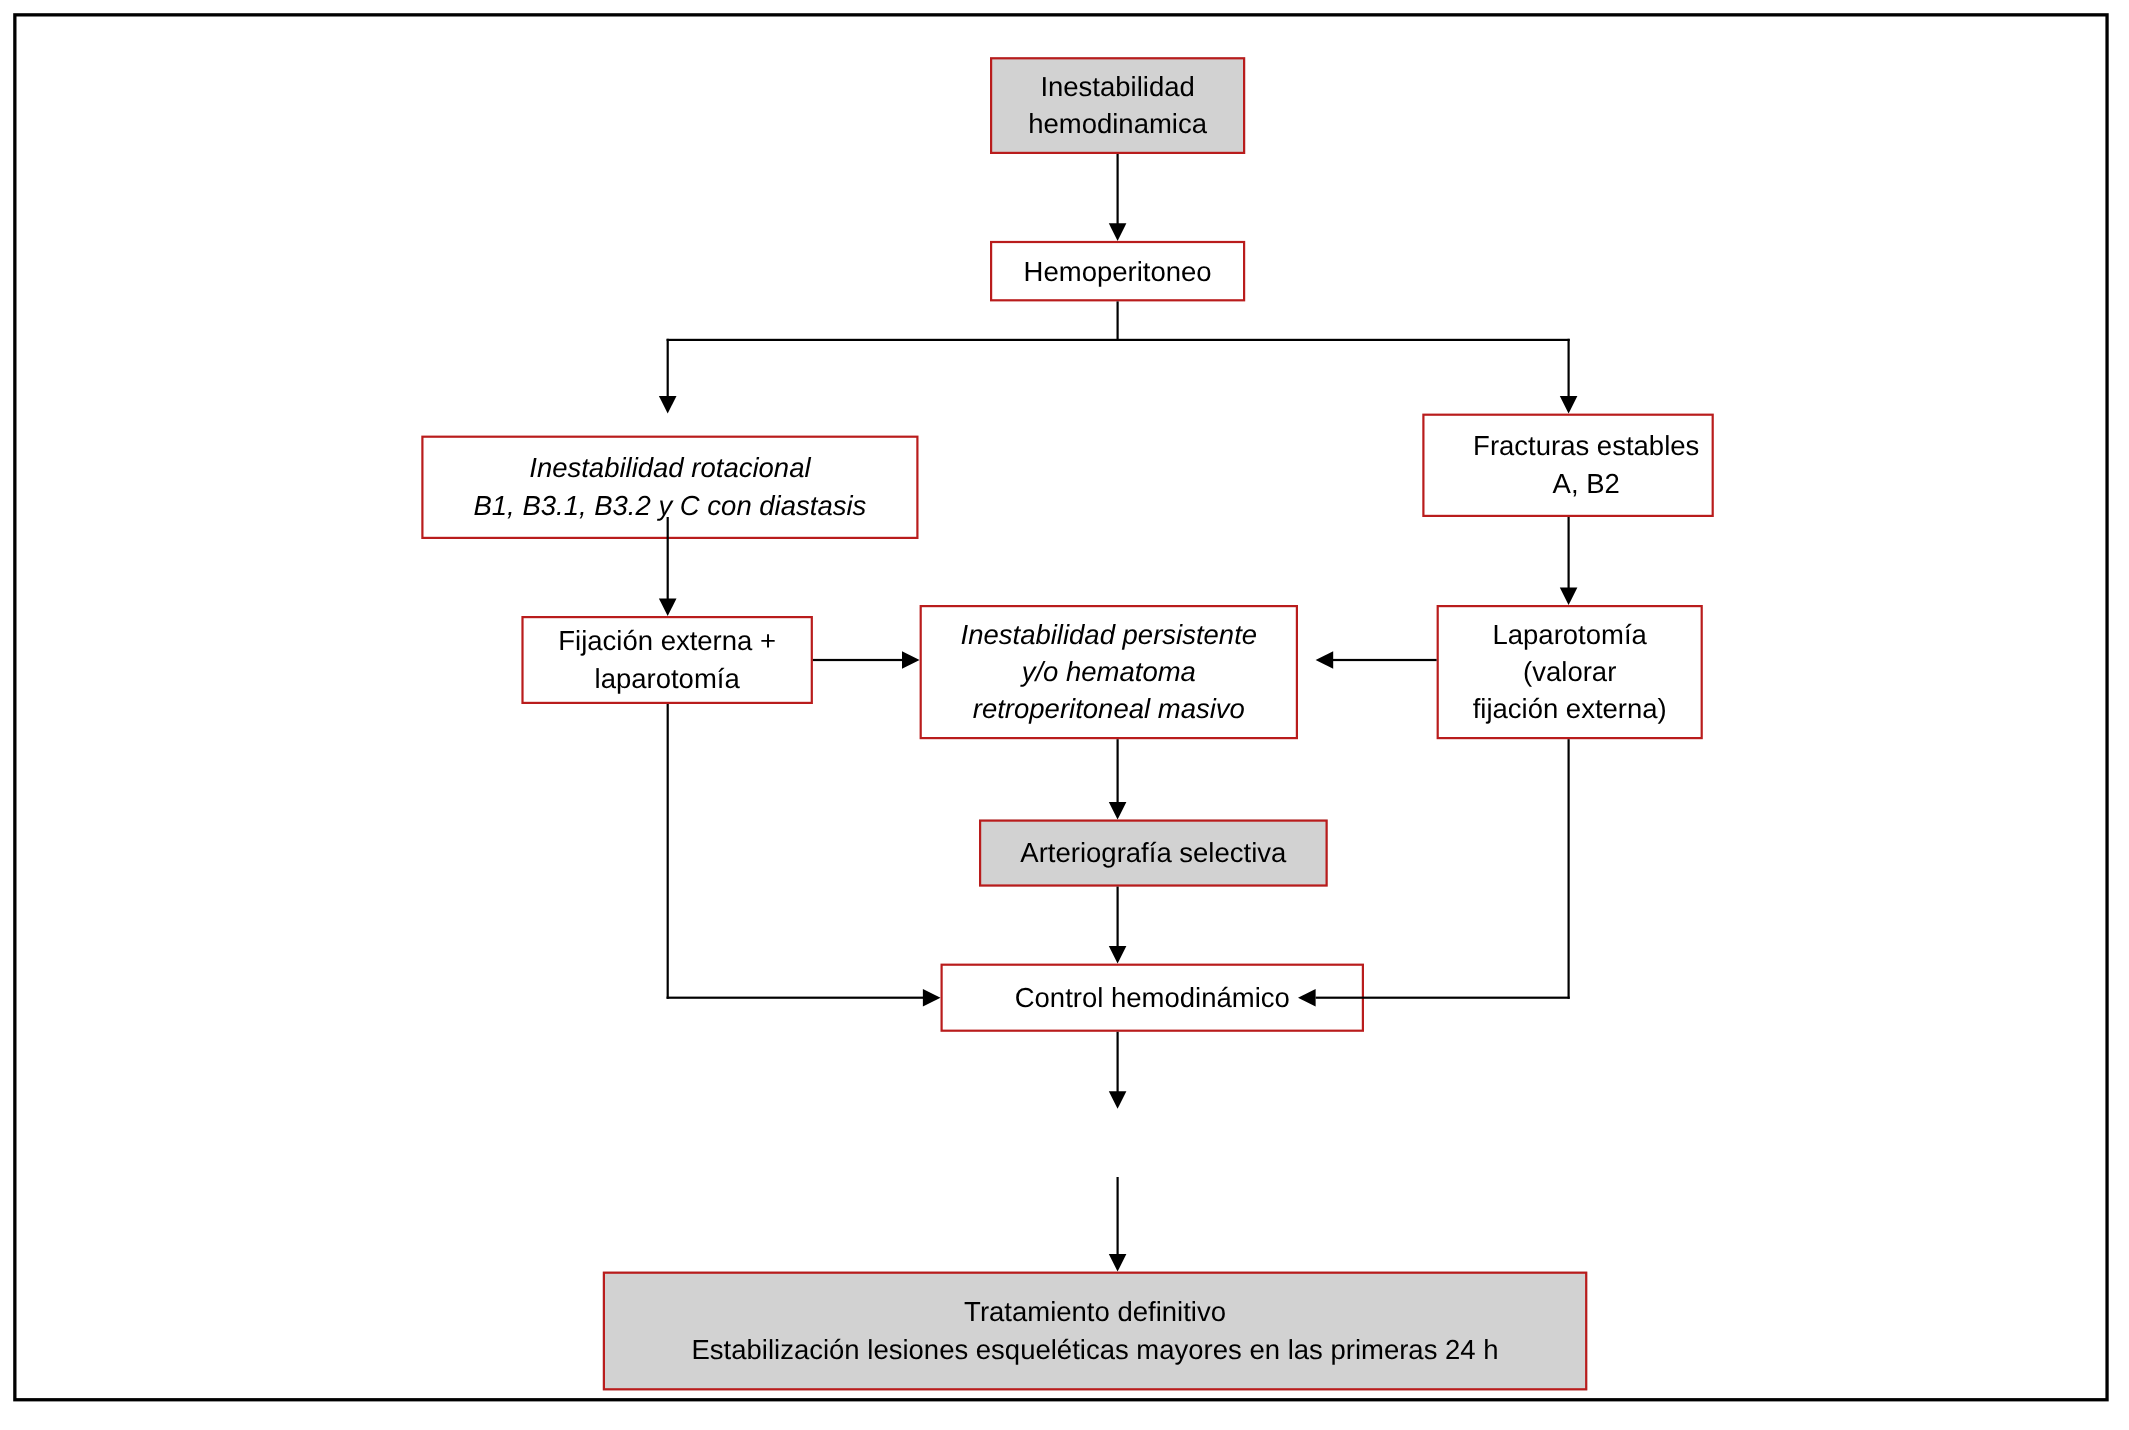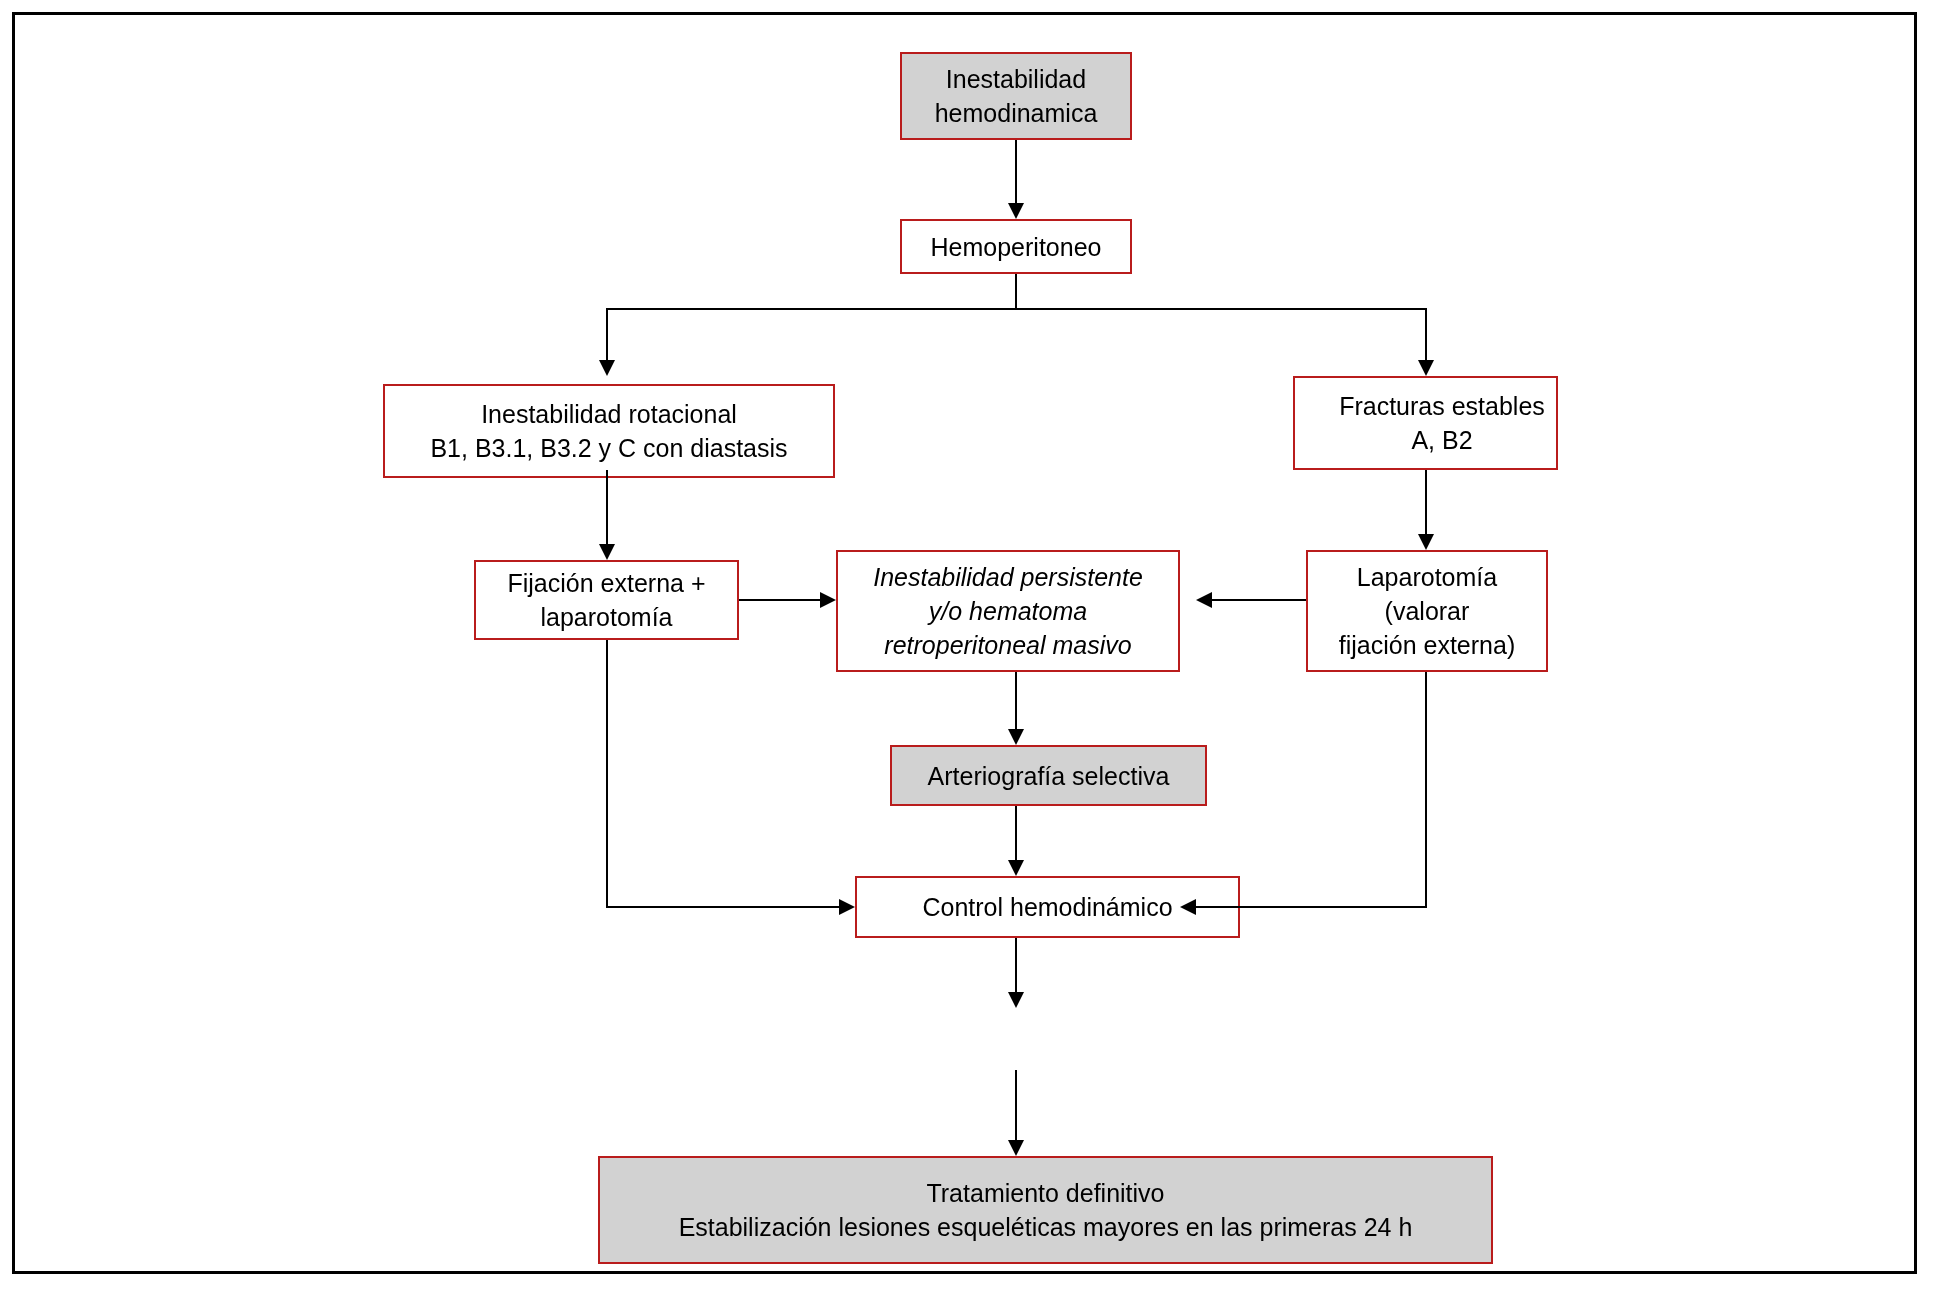--- a/index.html
+++ b/index.html
@@ -40,29 +40,29 @@
   .hl { height: 2px; }
 
   .ah { position: absolute; width: 0; height: 0; }
   .ah.down  { border-left: 8px solid transparent; border-right: 8px solid transparent; border-top: 16px solid #000000; }
   .ah.right { border-top: 8px solid transparent; border-bottom: 8px solid transparent; border-left: 16px solid #000000; }
   .ah.left  { border-top: 8px solid transparent; border-bottom: 8px solid transparent; border-right: 16px solid #000000; }
 
   
   #n1  { left: 900px;  top: 52px;   width: 232px; height: 88px; }
   #n2  { left: 900px;  top: 219px;  width: 232px; height: 55px; }
-  #n3  { left: 383px;  top: 384px;  width: 452px; height: 94px; }
+  #n3  { left: 383px;  top: 396px;  width: 452px; height: 94px; font-style: italic; }
   #n4  { left: 1293px; top: 376px;  width: 265px; height: 94px; padding-left: 35px; }
   #n5  { left: 474px;  top: 560px;  width: 265px; height: 80px; text-align: center; }
   #n6  { left: 836px;  top: 550px;  width: 344px; height: 122px; font-style: italic; }
   #n7  { left: 1306px; top: 550px;  width: 242px; height: 122px; }
   #n8  { left: 858px;  top: 745px;  width: 317px; height: 61px; margin-left: 32px; }
   #n9  { left: 855px;  top: 876px;  width: 385px; height: 62px; }
   #n10 { left: 935px;  top: 1008px; width: 164px; height: 62px; }
-  #n11 { left: 598px;  top: 1156px; width: 895px; height: 108px; }
+  #n11 { left: 548px;  top: 1156px; width: 895px; height: 108px; }
 </style>
 </head>
 <body>
 
 <div class="canvas">
   <div class="frame"></div>
 
   <div class="node gray" id="n1">Inestabilidad
 hemodinamica</div>
   <div class="node" id="n2">Hemoperitoneo</div>

